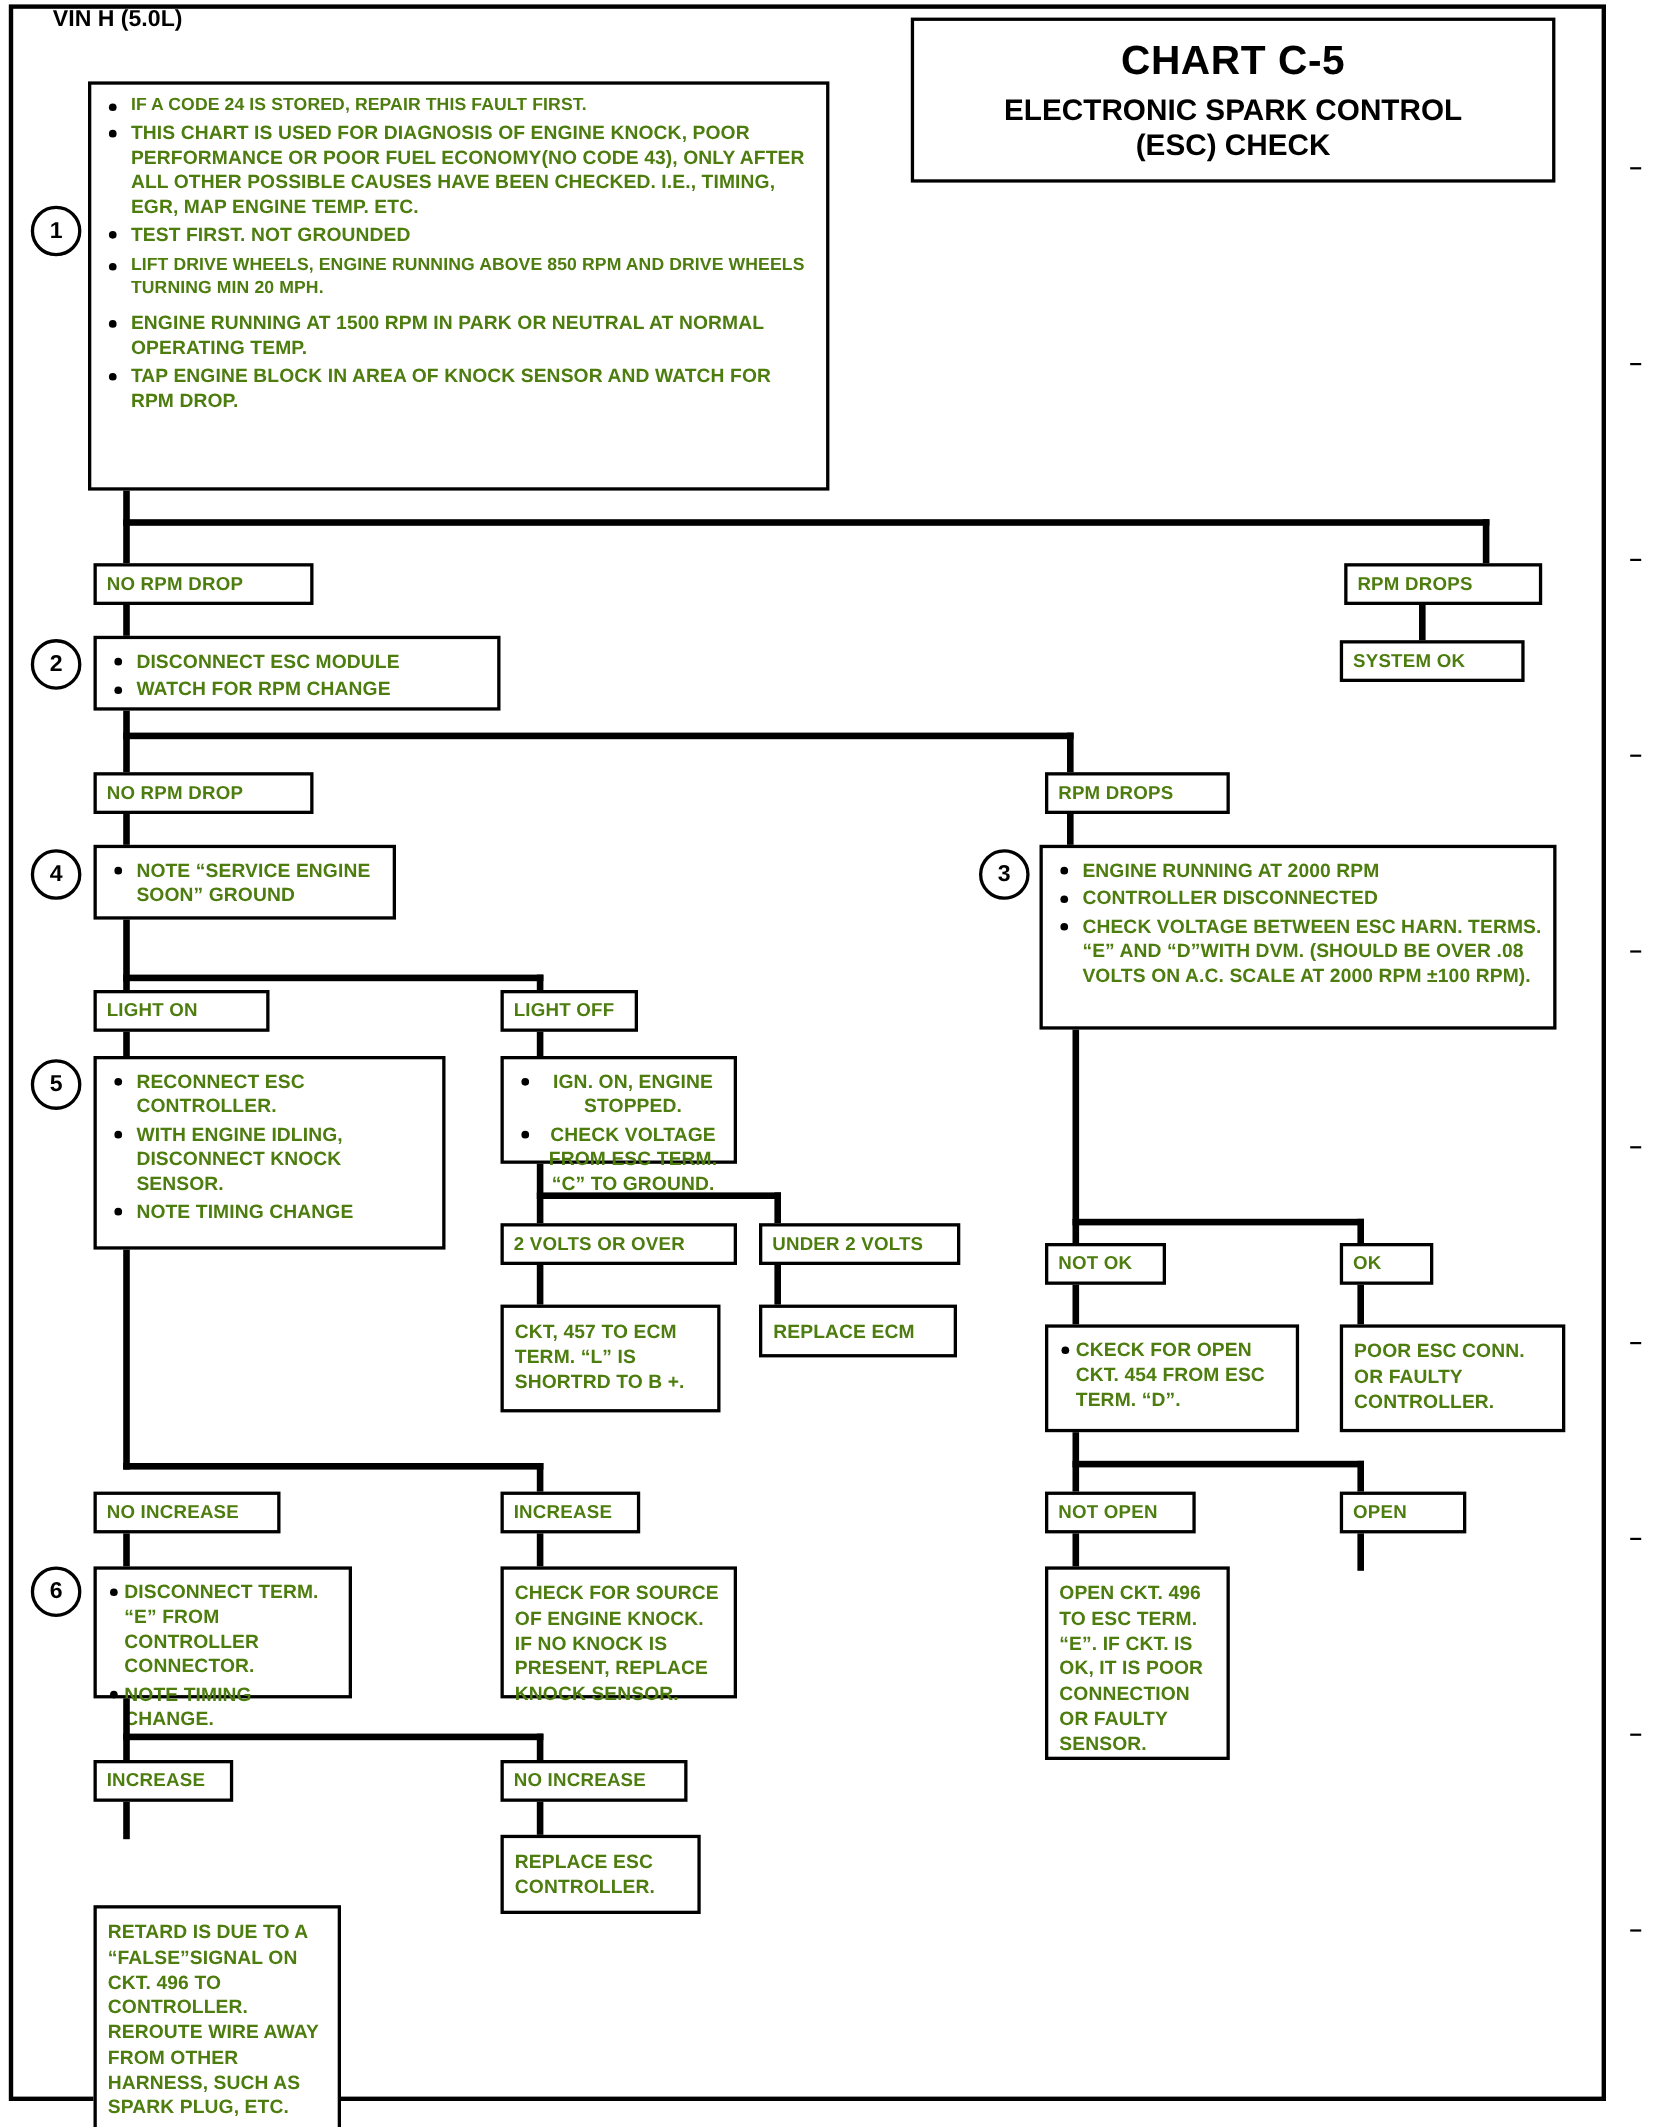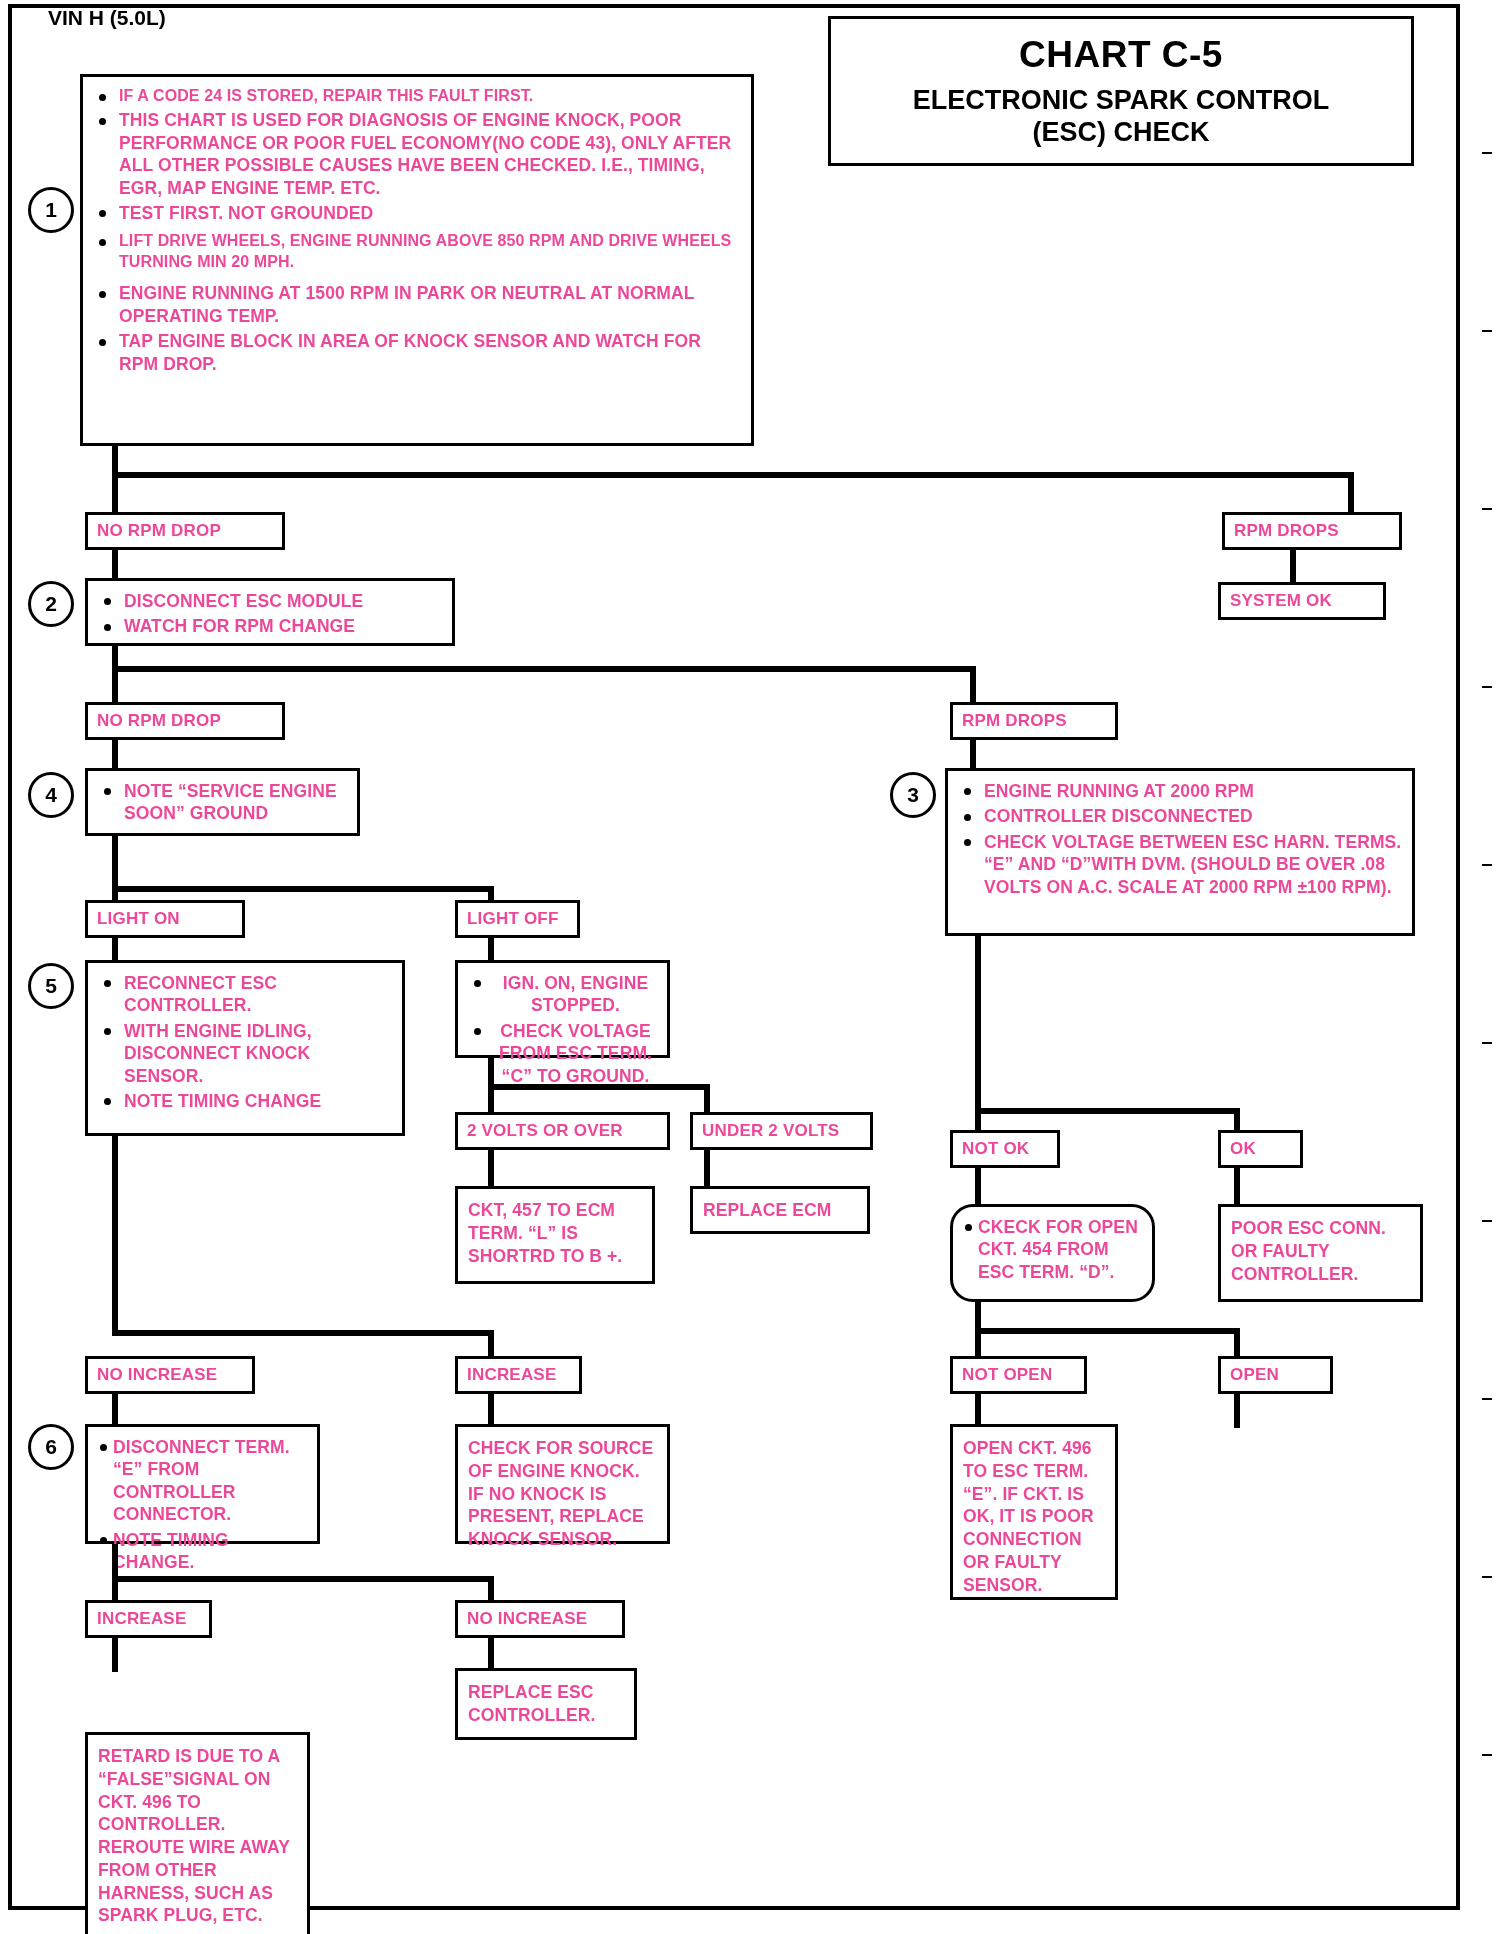--- a/index.html
+++ b/index.html
@@ -20,21 +20,21 @@
   .tick{position:absolute;width:10px;height:2px;background:#000;}
 
   
   .box{
     position:absolute;
     box-sizing:border-box;
     border:3px solid #000;
     background:#fff;
     font-weight:bold;
     letter-spacing:.1px;
-    color:#ec4899;
+    color:#4d7c0f;
     line-height:1.28;
   }
   
   .label-box{
     display:flex;align-items:center;
     padding:3px 9px;
     font-size:17px;
     letter-spacing:.2px;
   }
   
@@ -251,21 +251,21 @@
   <div class="box label-box" style="left:950px;top:1130px;width:110px;height:38px;">
     <span>NOT OK</span>
   </div>
   <div class="box label-box" style="left:1218px;top:1130px;width:85px;height:38px;">
     <span>OK</span>
   </div>
 
   <div class="ln v" style="left:975px;top:1168px;height:38px;"></div>
   <div class="ln v" style="left:1234px;top:1168px;height:38px;"></div>
 
-  <div class="box inst" style="left:950px;top:1204px;width:205px;height:98px;border-radius:23px;">
+  <div class="box inst" style="left:950px;top:1204px;width:231px;height:98px;">
     <ul>
       <li class="tight">CKECK FOR OPEN CKT. 454 FROM ESC TERM. “D”.</li>
     </ul>
   </div>
   <div class="box txt-box" style="left:1218px;top:1204px;width:205px;height:98px;">
     <span>POOR ESC CONN. OR FAULTY CONTROLLER.</span>
   </div>
 
   <div class="ln v" style="left:975px;top:1302px;height:60px;"></div>
   <div class="ln h" style="left:975px;top:1328px;width:265px;"></div>

